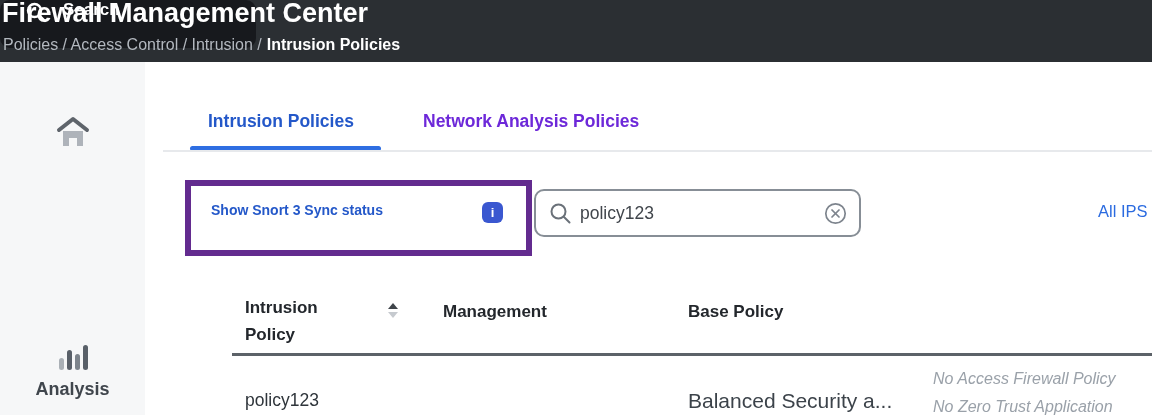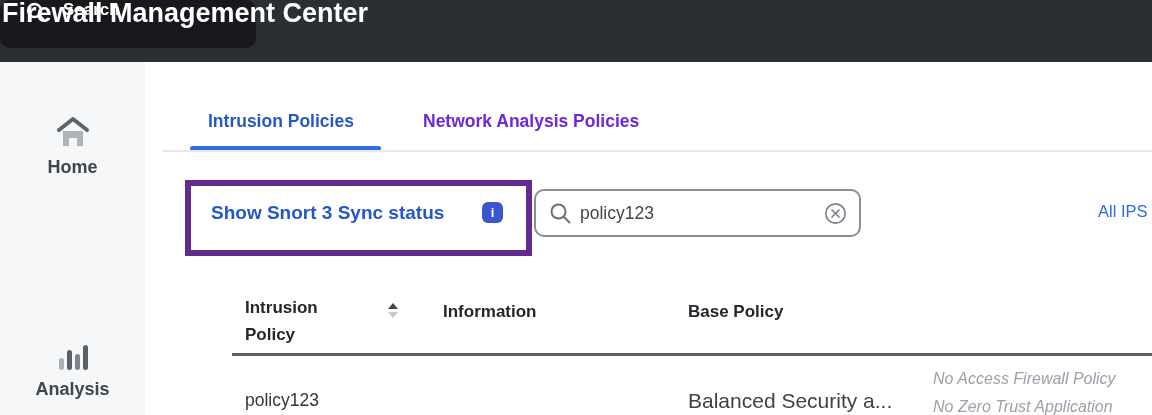--- a/index.html
+++ b/index.html
@@ -28,21 +28,21 @@
 
   
   .tab{ font-size:17.5px; font-weight:700; white-space:nowrap; cursor:pointer; }
   .tab-active{ left:208px; top:111px; color:#2458c9; }
   .tab-inactive{ left:423px; top:111px; color:#6d28d9;text-align:center; }
   .tab-underline{ left:190px; top:146px; width:191px; height:5px; border-radius:3px; background:#2e6ee2; }
   .tabs-sep{ left:163px; top:150px; width:989px; height:2px; background:#e7e9ec; }
 
   
   .annotation{ left:185px; top:180px; width:347px; height:76px; border:6px solid #632b8f; }
-  .sync-link{ left:211px; top:202px; font-size:19px; font-weight:700; color:#2458c9; white-space:nowrap; cursor:pointer; }
+  .sync-link{ left:211px; top:202px; font-size:14px; font-weight:700; color:#2458c9; white-space:nowrap; cursor:pointer; }
   .info-icon{
     left:482px; top:202px; width:21px; height:21px; border-radius:6px; background:#3a57d0;
     color:#fff; font-size:13px; font-weight:700; font-style:normal;
     display:flex; align-items:center; justify-content:center; cursor:pointer;
   }
   .search-field{
     left:534px; top:189px; width:327px; height:48px; background:#fff;
     border:2px solid #878e96; border-radius:10px;
     display:flex; align-items:center; padding:0 12px; gap:8px;
   }
@@ -67,41 +67,43 @@
   .cell-base{ left:688px; top:389px; font-size:21px; color:#3c434a; white-space:nowrap; }
   .cell-usage{ left:933px; top:365px; font-style:italic; font-size:16px; color:#9aa1a9; line-height:27.5px; white-space:nowrap; }
 </style>
 </head>
 <body>
 
 <div class="app">
 
   <header class="abs topbar">
     <div class="abs app-title">Firewall Management Center</div>
+    <div class="abs breadcrumb">
+      <span>Policies / Access Control / Intrusion /</span><span class="current">Intrusion Policies</span>
+    </div>
     <div class="global-search">
       <span style="display:flex;">
         <svg width="24" height="24" viewBox="0 0 24 24" fill="none" stroke="#ffffff" stroke-width="2.4" stroke-linecap="round">
           <circle cx="10.5" cy="10.5" r="6.5"></circle>
             <line x1="15.5" y1="15.5" x2="21" y2="21"></line>
         </svg>
       </span>
       <span class="lbl">Search</span>
     </div>
   </header>
 
   <aside class="abs sidebar">
     <div class="side-item" style="top:53px;">
       <span style="display:inline-block;">
         <svg width="38" height="34" viewBox="0 0 38 34">
           <path d="M5 15 L19 4 L33 15" fill="none" stroke="#5e646b" stroke-width="4" stroke-linecap="round" stroke-linejoin="round"></path>
           <path d="M9 16 L29 16 L29 31 L9 31 Z" fill="#aeb3ba"></path>
           <rect x="15" y="23" width="8" height="8" fill="#f6f7f8"></rect>
         </svg>
       </span>
-      <div class="side-label">Home</div>
     </div>
     <div class="side-item" style="top:276px;">
       <span style="display:inline-block;">
         <svg width="36" height="33" viewBox="0 0 36 33">
           <rect x="4" y="20" width="5" height="12" rx="2.5" fill="#aab0b6"></rect>
           <rect x="12" y="12" width="5" height="20" rx="2.5" fill="#596069"></rect>
           <rect x="20" y="16" width="5" height="16" rx="2.5" fill="#7d848c"></rect>
           <rect x="28" y="7" width="5" height="25" rx="2.5" fill="#596069"></rect>
         </svg>
       </span>
@@ -137,21 +139,21 @@
     </button>
   </div>
 
   <div class="abs all-ips">All IPS</div>
 
   <div class="abs th th-intrusion">Intrusion Policy</div>
   <div class="abs sort-icon">
     <div class="tri-up"></div>
     <div class="tri-down"></div>
   </div>
-  <div class="abs th th-desc">Information</div>
+  <div class="abs th th-desc">Management</div>
   <div class="abs th th-base">Base Policy</div>
   <div class="abs header-border"></div>
 
   <div>
     <div class="abs cell-name">policy123</div>
     <div class="abs cell-base">Balanced Security a...</div>
     <div class="abs cell-usage">
       <div>No Access Firewall Policy</div>
       <div>No Zero Trust Application</div>
     </div>

